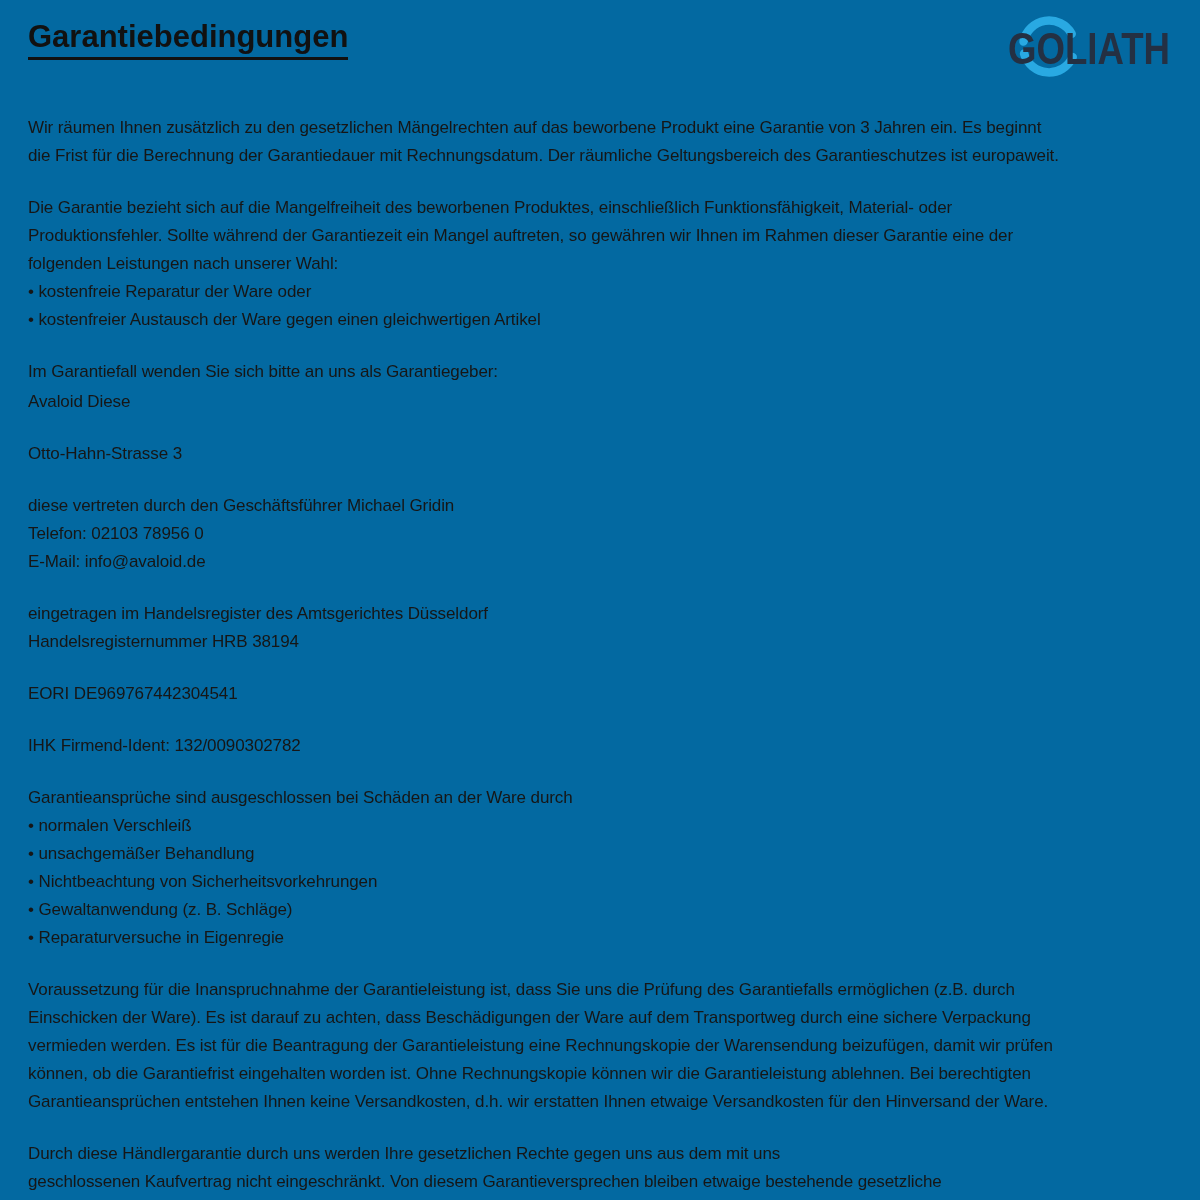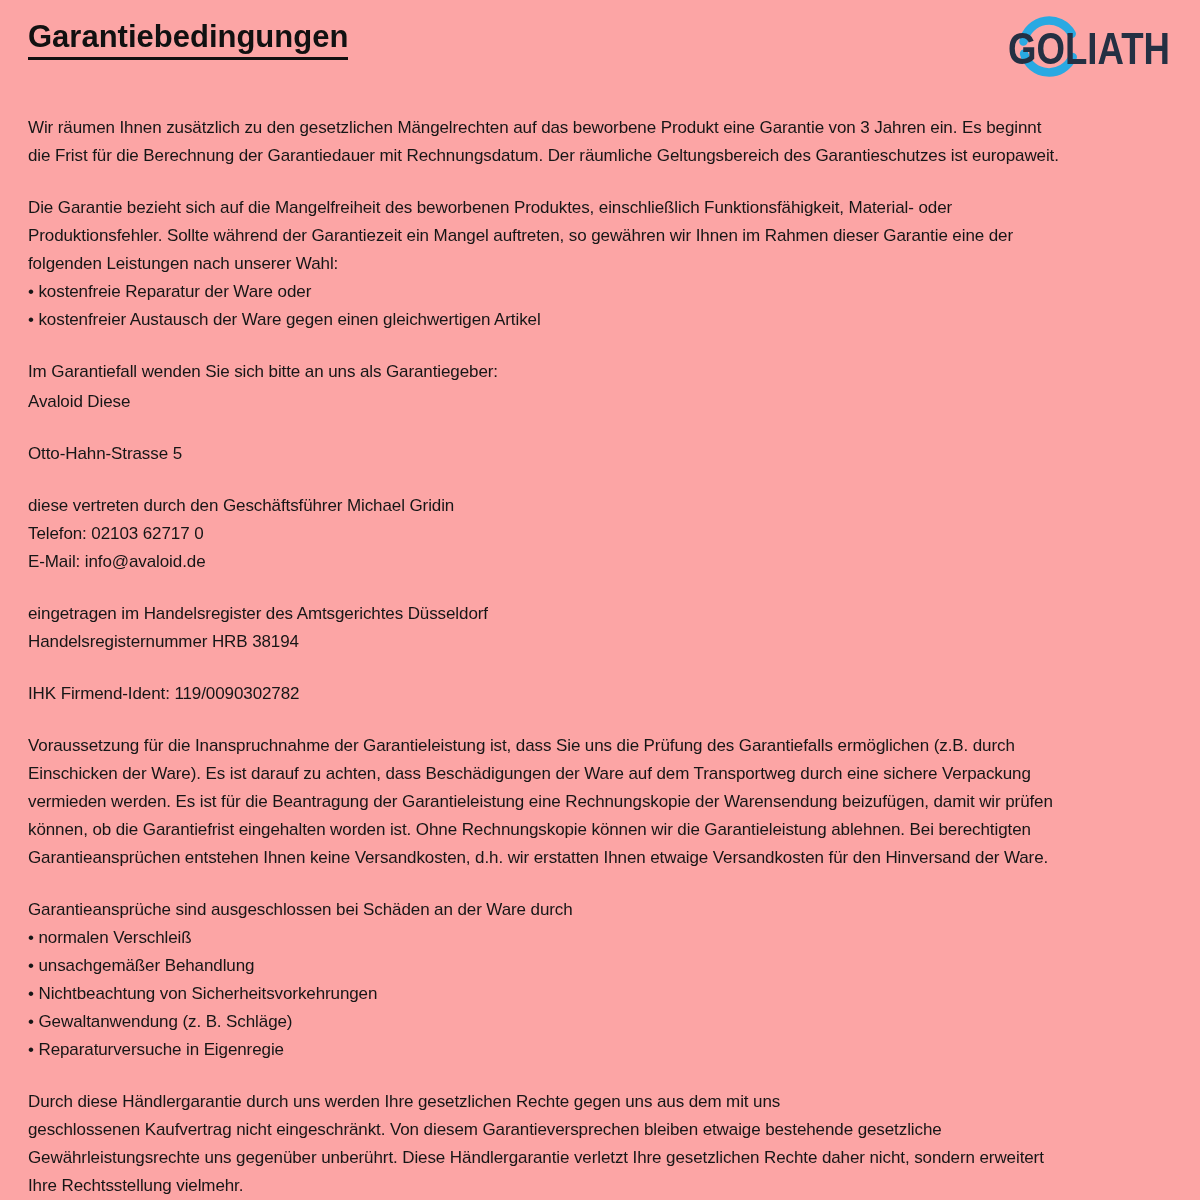--- a/index.html
+++ b/index.html
@@ -4,21 +4,21 @@
 <style>
   html, body {
     margin: 0;
     padding: 0;
     background: #ffffff;
   }
   .page {
     position: relative;
     width: 1200px;
     height: 1200px;
-    background: #fca5a5;
+    background: #0369a1;
     box-sizing: border-box;
     padding: 20px 28px 0 28px;
     font-family: "Liberation Sans", sans-serif;
     color: #161616;
     overflow: hidden;
   }
   .doc-header {
     position: relative;
     margin-bottom: 36px;
     height: 58px;
@@ -78,46 +78,47 @@
 
     <p>Die Garantie bezieht sich auf die Mangelfreiheit des beworbenen Produktes, einschließlich Funktionsfähigkeit, Material- oder
 Produktionsfehler. Sollte während der Garantiezeit ein Mangel auftreten, so gewähren wir Ihnen im Rahmen dieser Garantie eine der
 folgenden Leistungen nach unserer Wahl:
 • kostenfreie Reparatur der Ware oder
 • kostenfreier Austausch der Ware gegen einen gleichwertigen Artikel</p>
 
     <p class="bold tight">Im Garantiefall wenden Sie sich bitte an uns als Garantiegeber:</p>
     <p>Avaloid Diese</p>
 
-    <p>Otto-Hahn-Strasse 5</p>
+    <p>Otto-Hahn-Strasse 3</p>
 
 
     <p>diese vertreten durch den Geschäftsführer Michael Gridin
-Telefon: 02103 62717 0
+Telefon: 02103 78956 0
 E-Mail: info@avaloid.de</p>
 
     <p>eingetragen im Handelsregister des Amtsgerichtes Düsseldorf
 Handelsregisternummer HRB 38194</p>
 
+    <p>EORI DE969767442304541</p>
 
 
-    <p>IHK Firmend-Ident: 119/0090302782</p>
-
-    <p>Voraussetzung für die Inanspruchnahme der Garantieleistung ist, dass Sie uns die Prüfung des Garantiefalls ermöglichen (z.B. durch
-Einschicken der Ware). Es ist darauf zu achten, dass Beschädigungen der Ware auf dem Transportweg durch eine sichere Verpackung
-vermieden werden. Es ist für die Beantragung der Garantieleistung eine Rechnungskopie der Warensendung beizufügen, damit wir prüfen
-können, ob die Garantiefrist eingehalten worden ist. Ohne Rechnungskopie können wir die Garantieleistung ablehnen. Bei berechtigten
-Garantieansprüchen entstehen Ihnen keine Versandkosten, d.h. wir erstatten Ihnen etwaige Versandkosten für den Hinversand der Ware.</p>
+    <p>IHK Firmend-Ident: 132/0090302782</p>
 
     <p>Garantieansprüche sind ausgeschlossen bei Schäden an der Ware durch
 • normalen Verschleiß
 • unsachgemäßer Behandlung
 • Nichtbeachtung von Sicherheitsvorkehrungen
 • Gewaltanwendung (z. B. Schläge)
 • Reparaturversuche in Eigenregie</p>
+
+    <p>Voraussetzung für die Inanspruchnahme der Garantieleistung ist, dass Sie uns die Prüfung des Garantiefalls ermöglichen (z.B. durch
+Einschicken der Ware). Es ist darauf zu achten, dass Beschädigungen der Ware auf dem Transportweg durch eine sichere Verpackung
+vermieden werden. Es ist für die Beantragung der Garantieleistung eine Rechnungskopie der Warensendung beizufügen, damit wir prüfen
+können, ob die Garantiefrist eingehalten worden ist. Ohne Rechnungskopie können wir die Garantieleistung ablehnen. Bei berechtigten
+Garantieansprüchen entstehen Ihnen keine Versandkosten, d.h. wir erstatten Ihnen etwaige Versandkosten für den Hinversand der Ware.</p>
 
     <p class="tight">Durch diese Händlergarantie durch uns werden Ihre gesetzlichen Rechte gegen uns aus dem mit uns
 geschlossenen Kaufvertrag nicht eingeschränkt. Von diesem Garantieversprechen bleiben etwaige bestehende gesetzliche
 Gewährleistungsrechte uns gegenüber unberührt. Diese Händlergarantie verletzt Ihre gesetzlichen Rechte daher nicht, sondern erweitert
 Ihre Rechtsstellung vielmehr.</p>
   </div>
 
 </div>
 
 </body></html>

